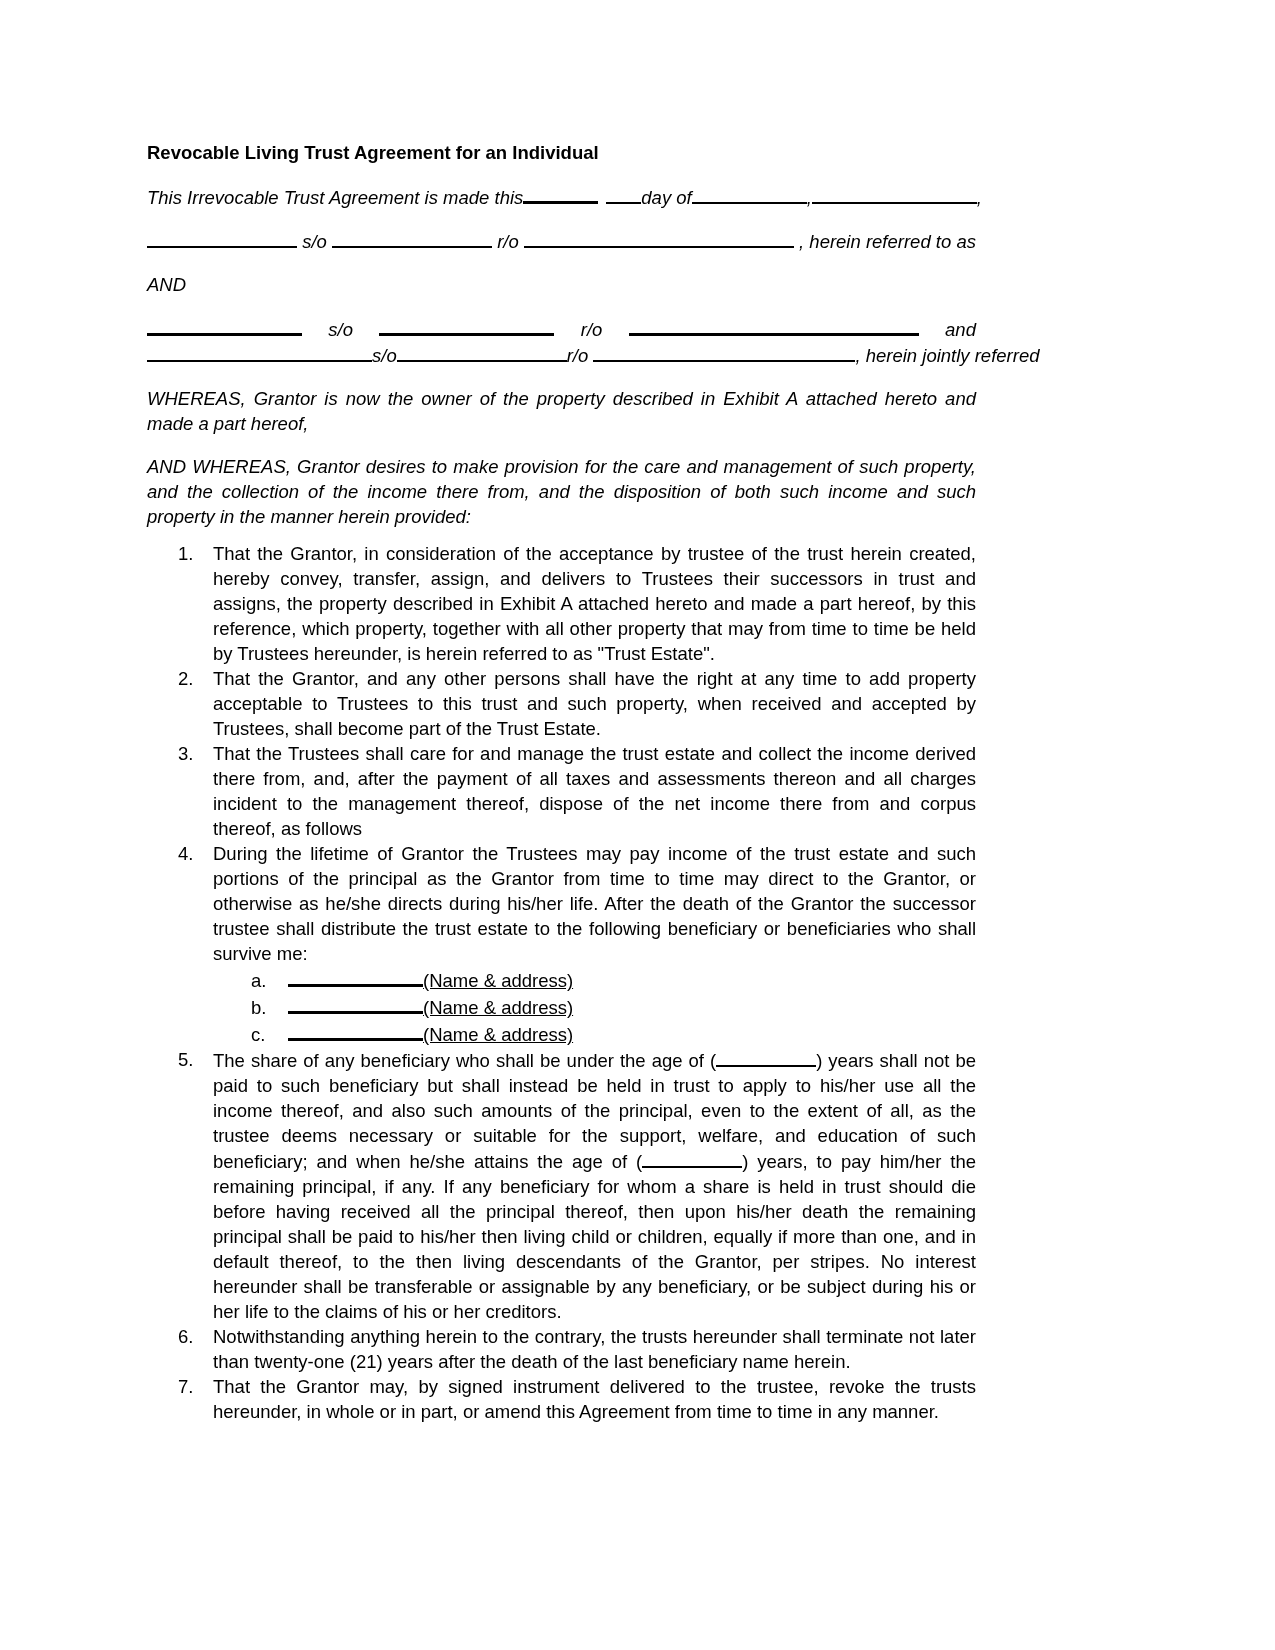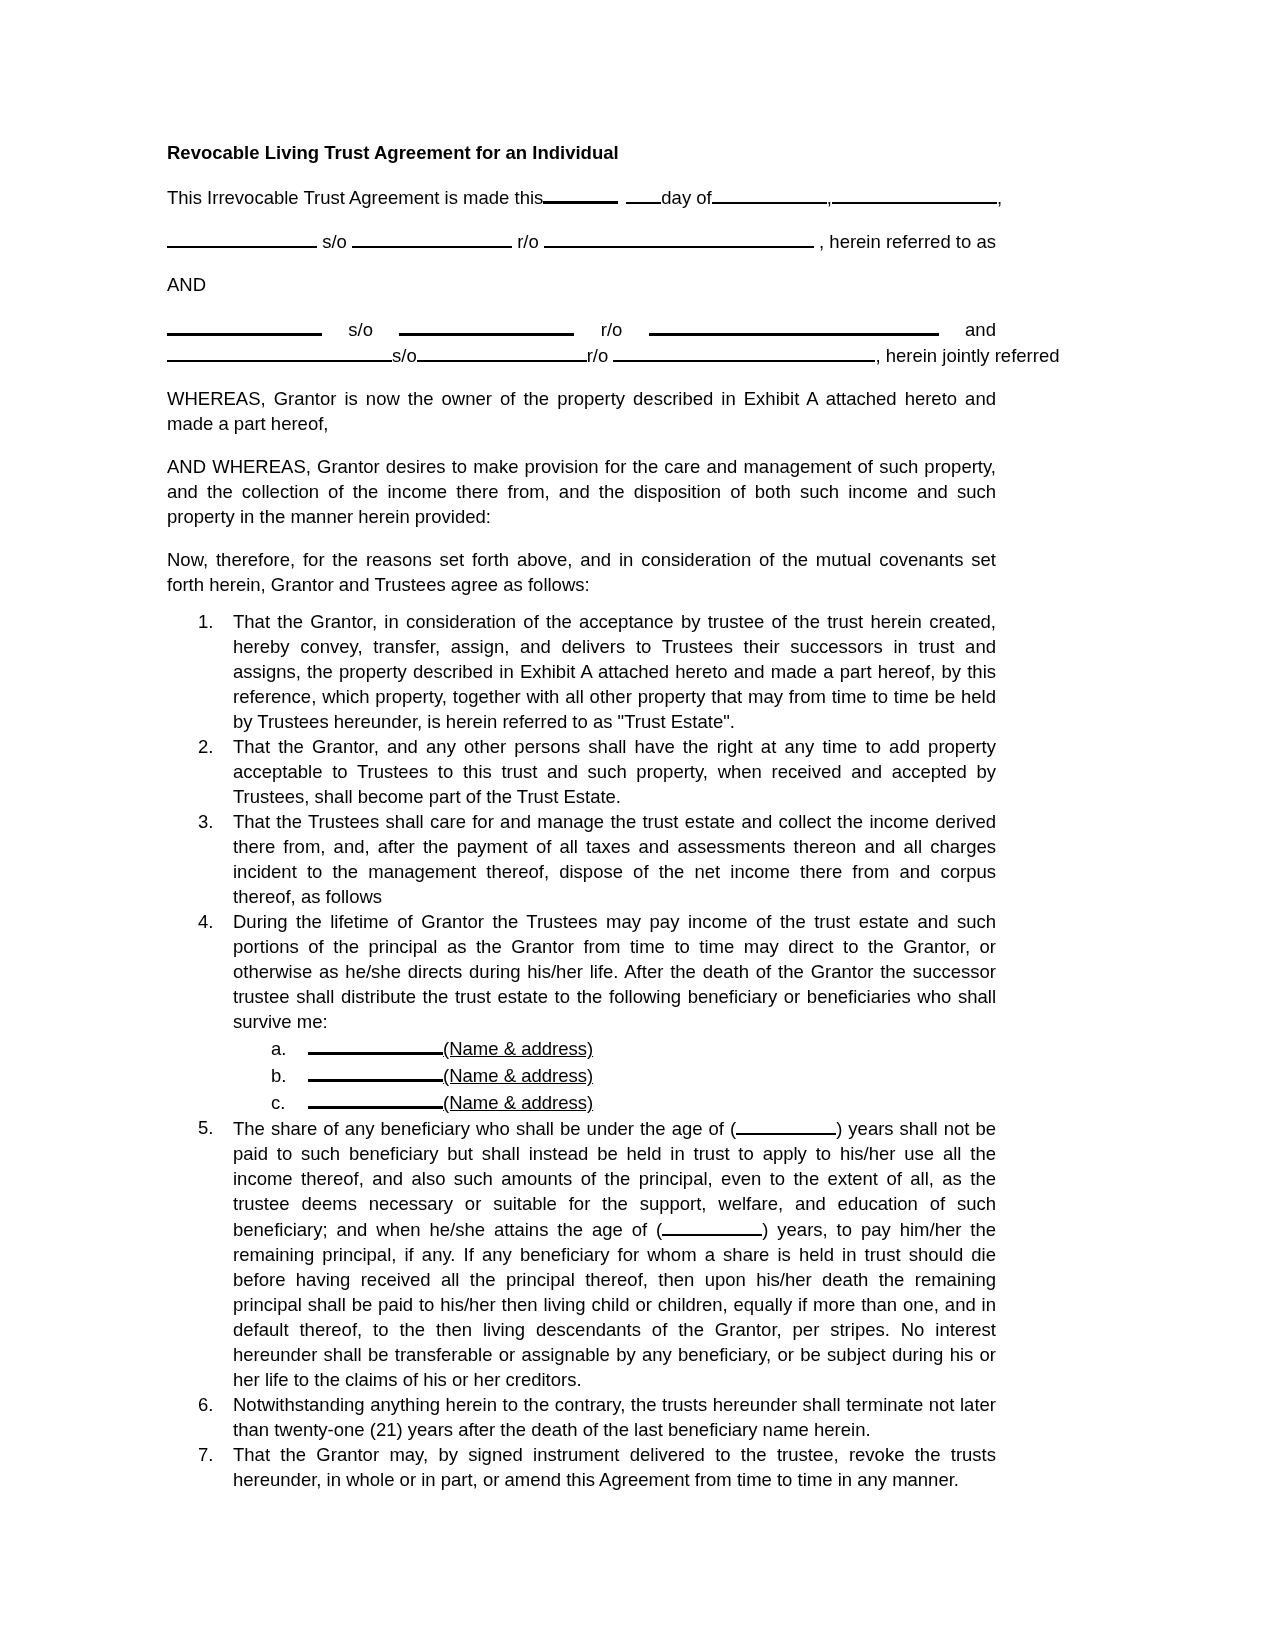--- a/index.html
+++ b/index.html
@@ -8,24 +8,23 @@
     font-family: "Liberation Sans", sans-serif;
     color: #000;
     overflow: hidden;
   }
   .page {
     box-sizing: border-box;
     width: 1048px; height: 1650px;
     padding: 140px 72px 0 147px;
     font-size: 18.5px;
     line-height: 25px;
-    margin-left: 20px;
   }
   .title { font-weight: bold; margin: 0; }
-  .block { margin: 18px 0 0 0; }
+  .block { margin: 18px 0 0 0; font-style: italic; }
   .just { text-align: justify; }
   .line { white-space: nowrap; }
   .spread { display: flex; justify-content: space-between; align-items: baseline; }
   .spread > span { white-space: nowrap; }
 
   .blank {
     display: inline-block;
     border-bottom: 2px solid #000;
     height: 18px;
     vertical-align: baseline;
@@ -82,21 +81,20 @@
     </div>
     <div class="line">
       <span class="blank w225"></span><span>s/o</span><span class="blank w170"></span><span>r/o</span>&nbsp;<span class="blank w262"></span><span>, herein jointly referred</span>
     </div>
   </div>
 
   <p class="block just">WHEREAS, Grantor is now the owner of the property described in Exhibit A attached hereto and made a part hereof,</p>
 
   <p class="block just">AND WHEREAS, Grantor desires to make provision for the care and management of such property, and the collection of the income there from, and the disposition of both such income and such property in the manner herein provided:</p>
 
-  <p class="block just">Now, therefore, for the reasons set forth above, and in consideration of the mutual covenants set forth herein, Grantor and Trustees agree as follows:</p>
 
   <div class="olist">
 
     <div class="oitem">
       <span class="num">1.</span>
       <span class="body">That the Grantor, in consideration of the acceptance by trustee of the trust herein created, hereby convey, transfer, assign, and delivers to Trustees their successors in trust and assigns, the property described in Exhibit A attached hereto and made a part hereof, by this reference, which property, together with all other property that may from time to time be held by Trustees hereunder, is herein referred to as "Trust Estate".</span>
     </div>
 
     <div class="oitem">
       <span class="num">2.</span>

